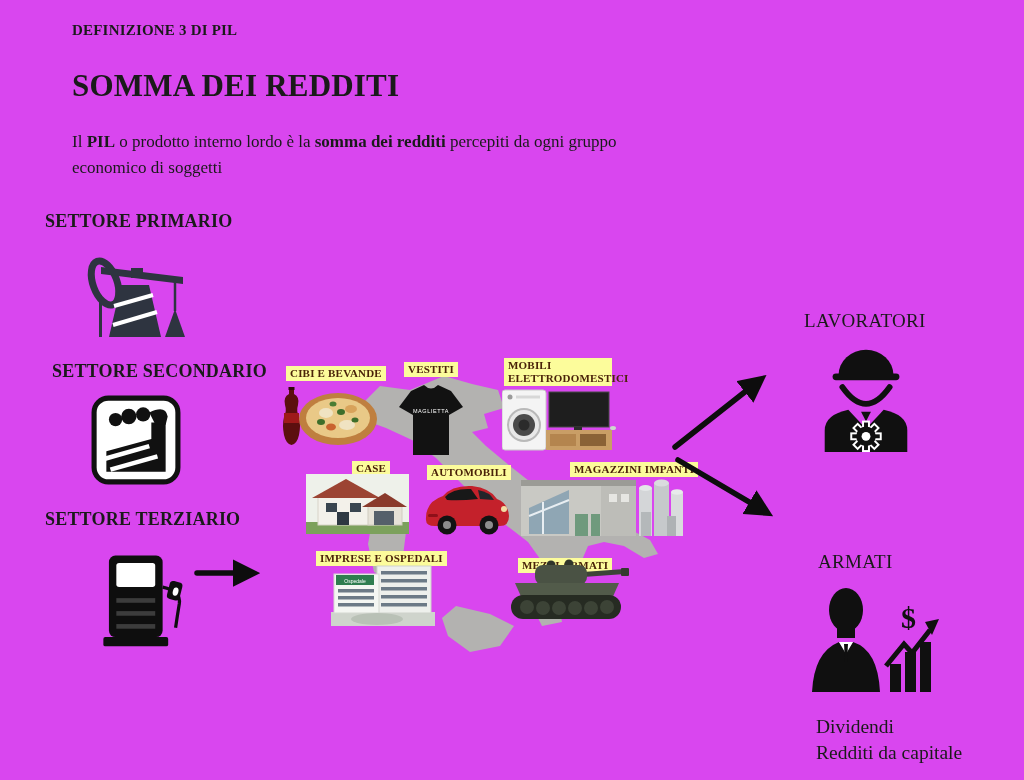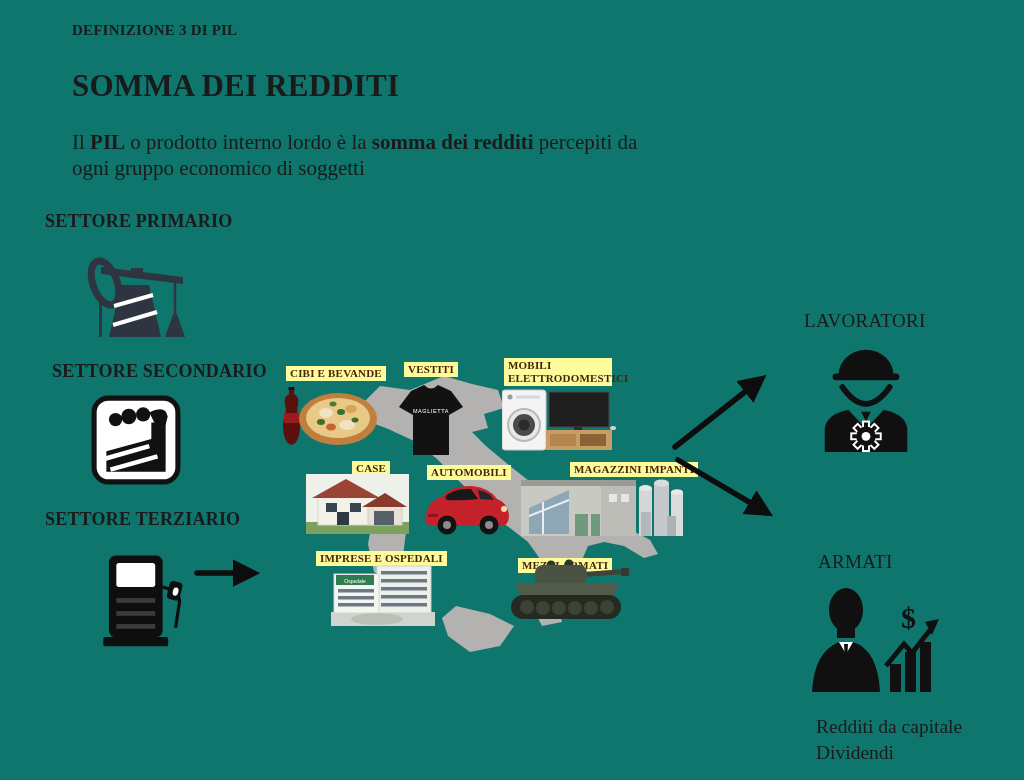--- a/index.html
+++ b/index.html
@@ -1,21 +1,21 @@
 <!DOCTYPE html>
 <html><head>
 <meta charset="utf-8">
 <style>
   html,body{margin:0;padding:0;background:#fff;}
-  #slide{position:relative;width:1024px;height:780px;background:#0f766e;overflow:hidden;
+  #slide{position:relative;width:1024px;height:780px;background:#d946ef;overflow:hidden;
          font-family:"Liberation Serif","DejaVu Serif",serif;color:#1a1a1a;}
   .abs{position:absolute;}
   .kicker{font-weight:bold;font-size:15px;letter-spacing:.2px;}
   .title{font-weight:bold;font-size:31px;letter-spacing:.2px;}
-  .intro{font-size:21px;line-height:26px;width:600px;font-family:Liberation Serif, serif;}
+  .intro{font-size:17px;line-height:26px;width:600px;font-family:Liberation Serif, serif;}
   .sector-label{font-weight:bold;font-size:18px;letter-spacing:.2px;}
   .ylabel{display:inline-block;background:#fcfc9b;color:#4a2309;font-weight:bold;
           font-size:11px;line-height:13px;padding:1px 4px;letter-spacing:.2px;}
   .ylabel.wrap{max-width:100px;}
   .rec-title{font-weight:normal;font-size:19px;letter-spacing:.3px;}
   .rec-lines{font-size:19.5px;line-height:26px;}
   svg{display:block;}
   .overlay{position:absolute;left:0;top:0;pointer-events:none;}
 </style>
 </head>
@@ -239,22 +239,22 @@
       <rect x="99" y="66" width="11" height="40"></rect>
       <rect x="114" y="56" width="11" height="50"></rect>
     </g>
     <polygon points="33,56 47,56 40,68" fill="#fff"></polygon>
     <polygon points="38,58 42,58 41,76 39,76" fill="#101010"></polygon>
     <polyline points="80,80 98,58 106,67 124,44" fill="none" stroke="#101010" stroke-width="5"></polyline>
     <polygon points="119,36 133,33 126,49" fill="#101010"></polygon>
     <text x="95" y="42" font-size="30" font-weight="bold" fill="#101010" font-family="Liberation Serif, serif">$</text>
   </svg>
   <div class="abs rec-lines" style="left:816px;top:714px;">
+    <div>Dividendi</div>
     <div>Redditi da capitale</div>
-    <div>Dividendi</div>
   </div>
 
   <svg class="overlay" width="1024" height="780">
     <defs>
       <marker id="ah" markerWidth="5" markerHeight="5" viewBox="0 0 10 10" refX="7" refY="5" orient="auto">
         <path d="M0,0 L10,5 L0,10 Z" fill="#0d0d0d"></path>
       </marker>
     </defs>
     <line x1="197" y1="573" x2="252" y2="573" stroke="#0d0d0d" stroke-width="5.5" stroke-linecap="round" marker-end="url(#ah)"></line>
     <line x1="675" y1="447" x2="760" y2="380" stroke="#0d0d0d" stroke-width="5.5" stroke-linecap="round" marker-end="url(#ah)"></line>

